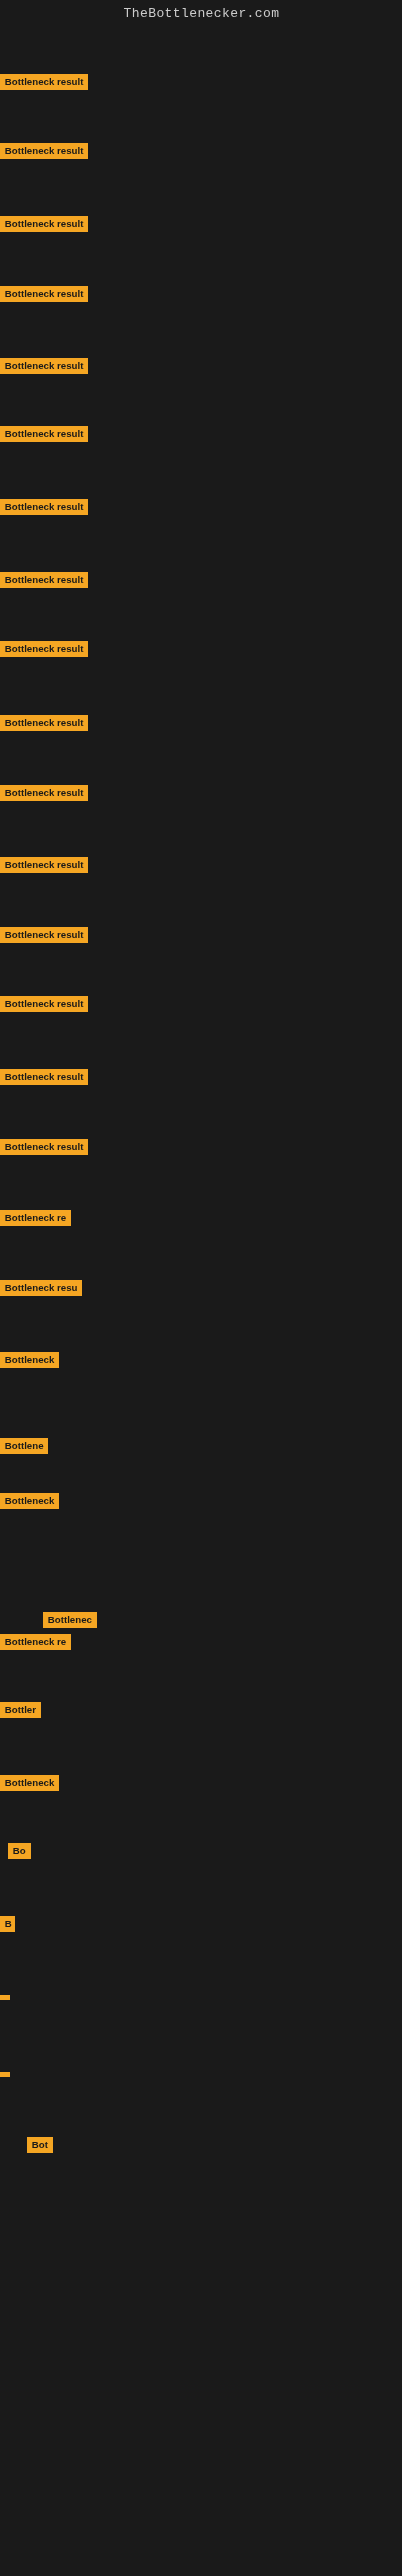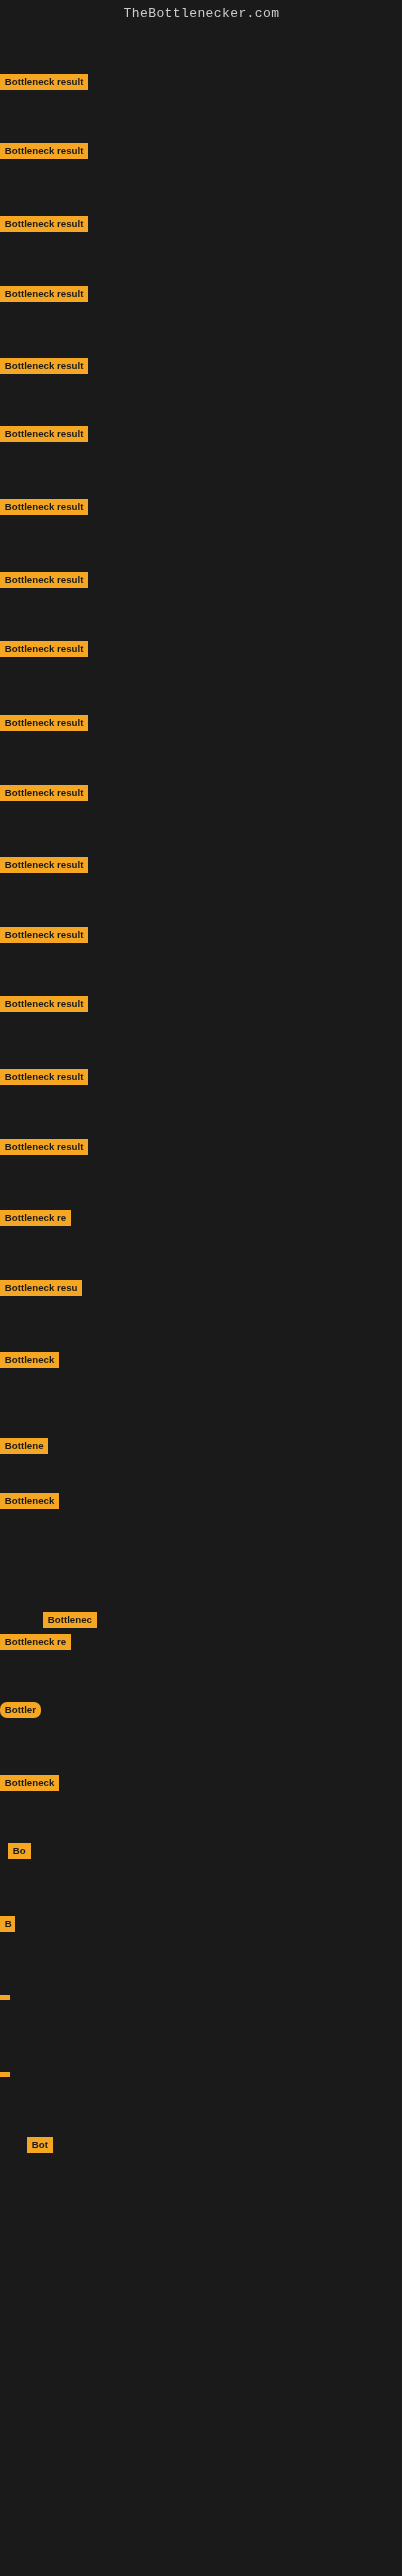--- a/index.html
+++ b/index.html
@@ -63,21 +63,21 @@
     <div class="bottleneck-item" style="top: 968px; left: 0px;"><span class="bottleneck-label" style="max-width: 141px;">Bottleneck result</span></div>
     <div class="bottleneck-item" style="top: 1041px; left: 0px;"><span class="bottleneck-label" style="max-width: 121px;">Bottleneck result</span></div>
     <div class="bottleneck-item" style="top: 1111px; left: 0px;"><span class="bottleneck-label" style="max-width: 121px;">Bottleneck result</span></div>
     <div class="bottleneck-item" style="top: 1182px; left: 0px;"><span class="bottleneck-label" style="max-width: 93px;">Bottleneck re</span></div>
     <div class="bottleneck-item" style="top: 1252px; left: 0px;"><span class="bottleneck-label" style="max-width: 93px;">Bottleneck resu</span></div>
     <div class="bottleneck-item" style="top: 1324px; left: 0px;"><span class="bottleneck-label" style="max-width: 81px;">Bottleneck</span></div>
     <div class="bottleneck-item" style="top: 1393px; left: 0px;"><span class="bottleneck-label" style="max-width: 68px; margin-top: 17px;">Bottlene</span></div>
     <div class="bottleneck-item" style="top: 1465px; left: 0px;"><span class="bottleneck-label" style="max-width: 81px;">Bottleneck</span></div>
     <div class="bottleneck-item" style="top: 1584px; left: 0px; margin-left: 43px;"><span class="bottleneck-label" style="max-width: 72px;">Bottlenec</span></div>
     <div class="bottleneck-item" style="top: 1606px; left: 0px;"><span class="bottleneck-label" style="max-width: 97px;">Bottleneck re</span></div>
-    <div class="bottleneck-item" style="top: 1674px; left: 0px;"><span class="bottleneck-label" style="max-width: 64px; border-radius: 7px;">Bottler</span></div>
+    <div class="bottleneck-item" style="top: 1674px; left: 0px;"><span class="bottleneck-label" style="max-width: 64px;">Bottler</span></div>
     <div class="bottleneck-item" style="top: 1747px; left: 0px;"><span class="bottleneck-label" style="max-width: 76px;">Bottleneck</span></div>
     <div class="bottleneck-item" style="top: 1815px; left: 8px;"><span class="bottleneck-label" style="max-width: 36px;">Bo</span></div>
     <div class="bottleneck-item" style="top: 1888px; left: 0px;"><span class="bottleneck-label" style="max-width: 14.5px;">B</span></div>
     <div class="bottleneck-item" style="top: 1960px; left: 0px;"><span class="bottleneck-label" style="max-width: 4.8px;"></span></div>
     <div class="bottleneck-item" style="top: 2037px; left: 0px;"><span class="bottleneck-label" style="max-width: 4.8px;"></span></div>
     <div class="bottleneck-item" style="top: 2109px; left: 0px; padding-left: 27px;"><span class="bottleneck-label" style="max-width: 36px;">Bot</span></div>
   </div>
 
 
 </body></html>

